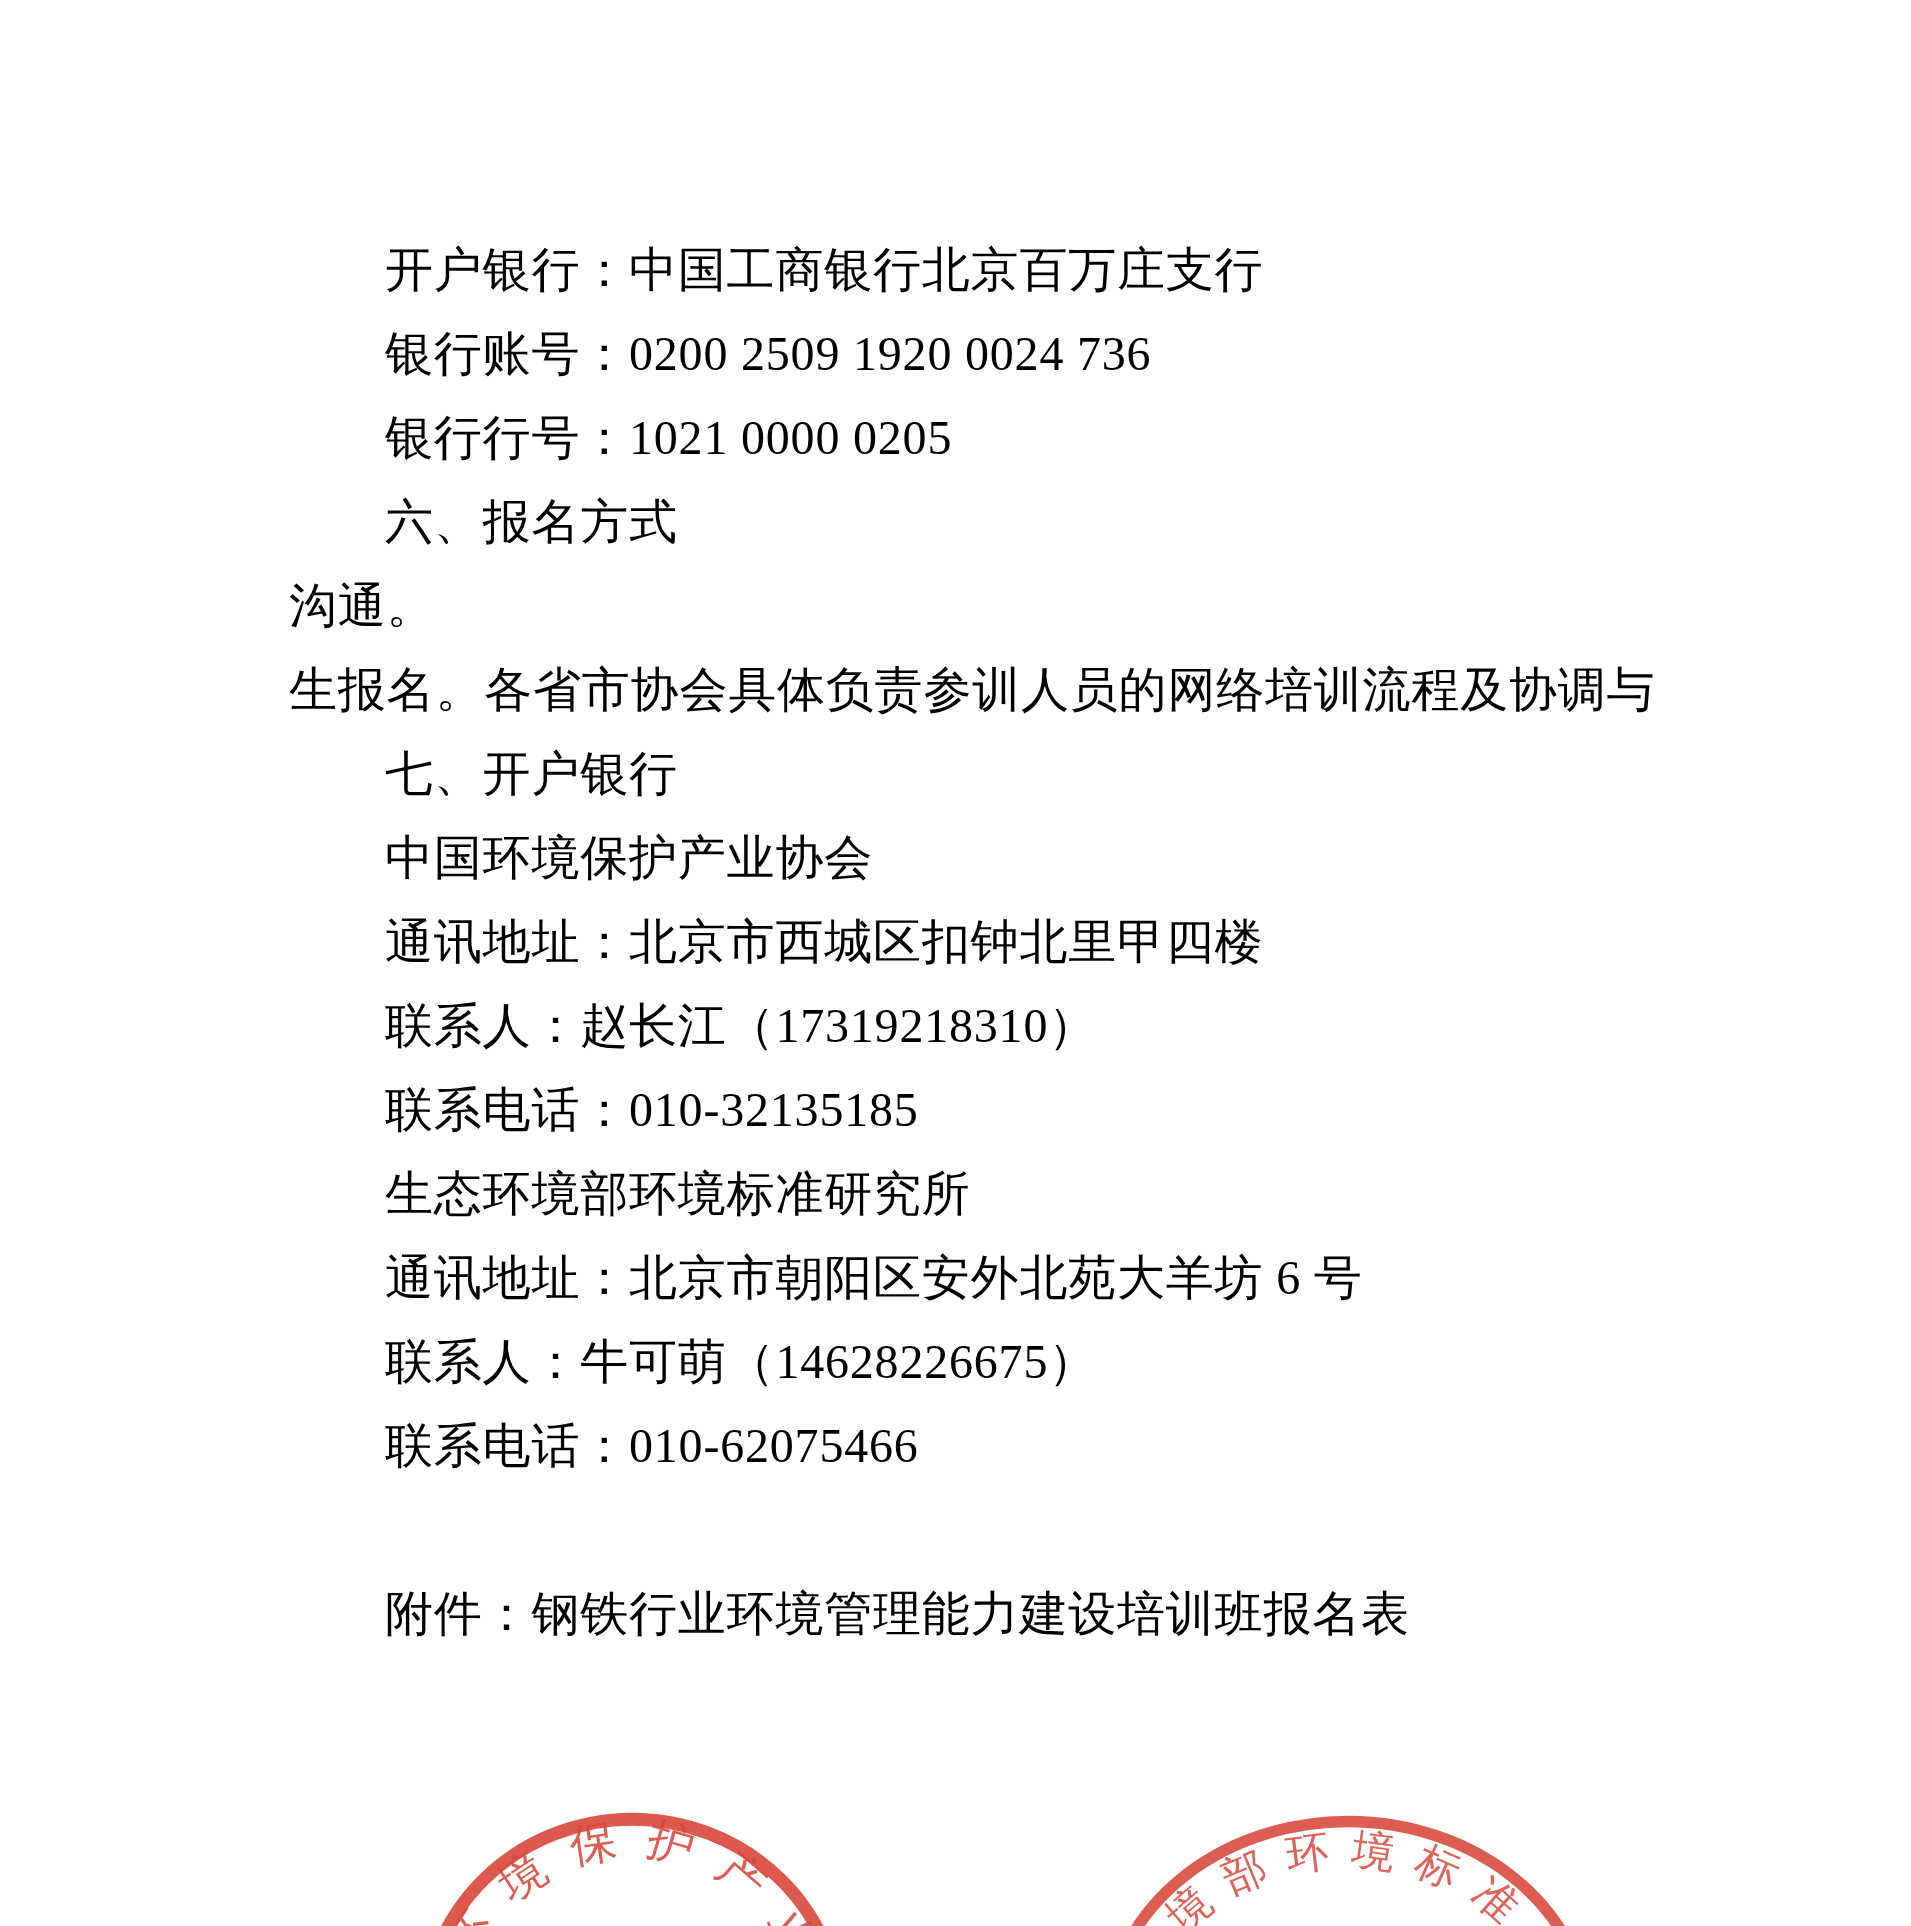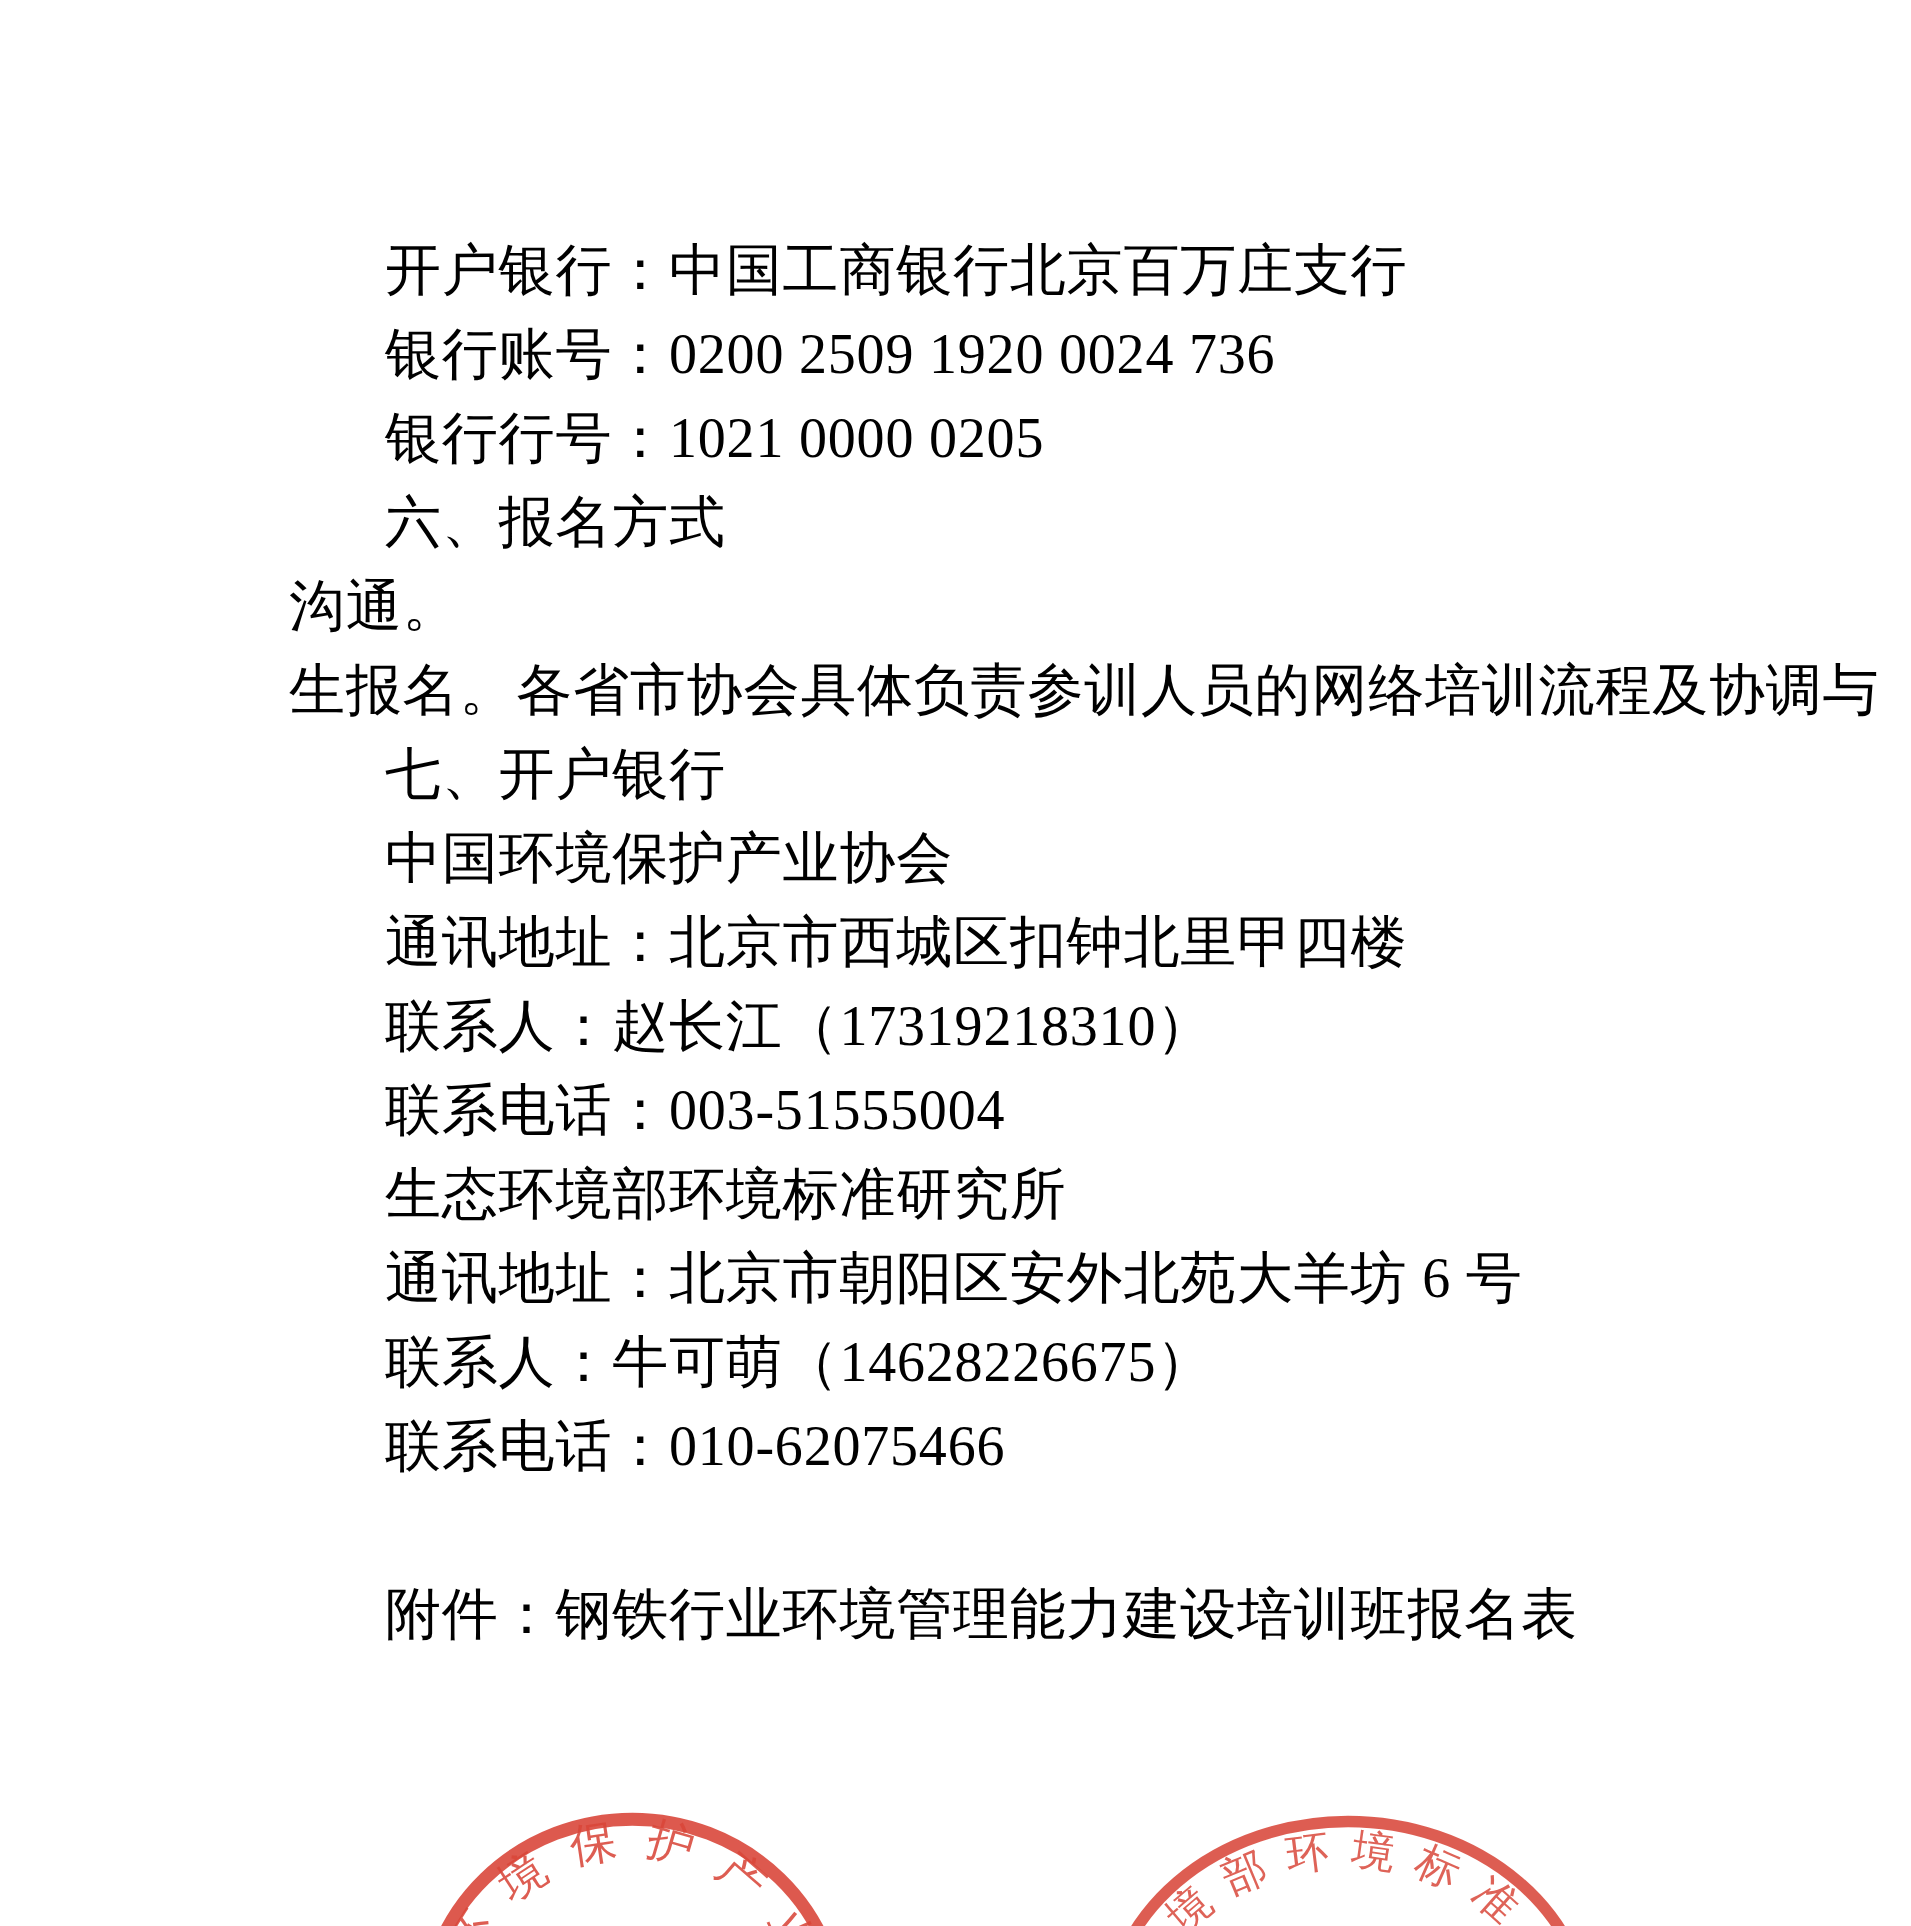--- a/index.html
+++ b/index.html
@@ -9,21 +9,21 @@
     background:#ffffff;
     overflow:hidden;
     font-family:"Liberation Serif","DejaVu Serif",serif;
     color:#000;
   }
   .content{
     position:absolute;
     left:289px;top:228px;width:1333px;
   }
   .line{
-    font-size:56px;
+    font-size:48px;
     line-height:84px;
     height:84px;
     white-space:nowrap;
     letter-spacing:0.8px;
   }
   .line.indent{text-indent:96px;}
   .line.heading{
     font-family:"Liberation Sans","DejaVu Sans",sans-serif;
     font-weight:400;
   }
@@ -43,21 +43,21 @@
     <div class="line indent">开户银行：中国工商银行北京百万庄支行</div>
     <div class="line indent">银行账号：0200 2509 1920 0024 736</div>
     <div class="line indent">银行行号：1021 0000 0205</div>
     <div class="line indent heading">六、报名方式</div>
     <div class="line">沟通。</div>
     <div class="line">生报名。各省市协会具体负责参训人员的网络培训流程及协调与</div>
     <div class="line indent heading">七、开户银行</div>
     <div class="line indent">中国环境保护产业协会</div>
     <div class="line indent">通讯地址：北京市西城区扣钟北里甲四楼</div>
     <div class="line indent">联系人：赵长江（17319218310）</div>
-    <div class="line indent">联系电话：003-51555004</div>
+    <div class="line indent">联系电话：010-32135185</div>
     <div class="line indent">生态环境部环境标准研究所</div>
     <div class="line indent">通讯地址：北京市朝阳区安外北苑大羊坊 6 号</div>
     <div class="line indent">联系人：牛可萌（14628226675）</div>
     <div class="line indent">联系电话：010-62075466</div>
     <div class="line"></div>
     <div class="line indent">附件：钢铁行业环境管理能力建设培训班报名表</div>
   </div>
 
   <svg class="seal" style="left:414px;top:1809px;" width="437" height="424" viewBox="0 0 1135 1100">
     <defs>

